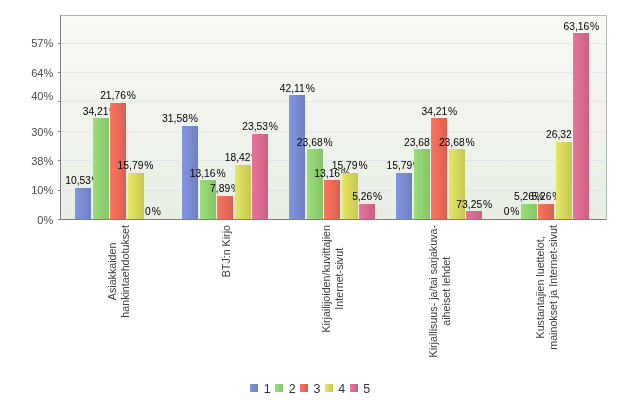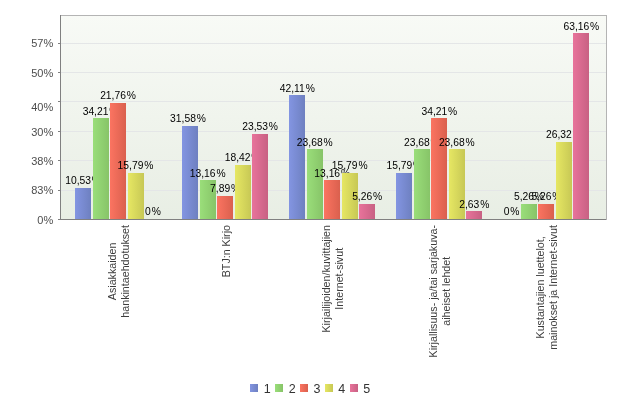--- a/index.html
+++ b/index.html
@@ -44,21 +44,21 @@
     <div class="gridline" style="top:28.1px"></div>
   </div>
   <div class="plot-border-top"></div>
   <div class="plot-border-right"></div>
   <div class="bars">
     <div class="bargrp">
       <div class="vlabel" style="left:15.10px;top:175.34px;width:136.00px">10,53 %</div>
       <div class="bar" style="left:75.10px;top:188.04px;width:16.00px;height:30.96px;background:linear-gradient(to right,#8395e2,#6e80c0)"></div>
     </div>
     <div class="bargrp">
-      <div class="vlabel" style="left:120px;top:113.45px;width:136.00px">31,58 %</div>
+      <div class="vlabel" style="left:112px;top:113.45px;width:136.00px">31,58 %</div>
       <div class="bar" style="left:182.20px;top:126.15px;width:16.00px;height:92.85px;background:linear-gradient(to right,#8395e2,#6e80c0)"></div>
     </div>
     <div class="bargrp">
       <div class="vlabel" style="left:229.30px;top:82.50px;width:136.00px">42,11 %</div>
       <div class="bar" style="left:289.30px;top:95.20px;width:16.00px;height:123.80px;background:linear-gradient(to right,#8395e2,#6e80c0)"></div>
     </div>
     <div class="bargrp">
       <div class="vlabel" style="left:336.40px;top:159.88px;width:136.00px">15,79 %</div>
       <div class="bar" style="left:396.40px;top:172.58px;width:16.00px;height:46.42px;background:linear-gradient(to right,#8395e2,#6e80c0)"></div>
     </div>
@@ -130,42 +130,42 @@
     </div>
     <div class="bargrp">
       <div class="vlabel" style="left:192.08px;top:121.19px;width:136.00px">23,53 %</div>
       <div class="bar" style="left:252.08px;top:133.89px;width:16.00px;height:85.11px;background:linear-gradient(to right,#e8739b,#c86183)"></div>
     </div>
     <div class="bargrp">
       <div class="vlabel" style="left:299.18px;top:190.84px;width:136.00px">5,26 %</div>
       <div class="bar" style="left:359.18px;top:203.54px;width:16.00px;height:15.46px;background:linear-gradient(to right,#e8739b,#c86183)"></div>
     </div>
     <div class="bargrp">
-      <div class="vlabel" style="left:406.28px;top:198.57px;width:136.00px">2,63 %</div>
+      <div class="vlabel" style="left:406.28px;top:198.57px;width:136.00px">73,25 %</div>
       <div class="bar" style="left:466.28px;top:211.27px;width:16.00px;height:7.73px;background:linear-gradient(to right,#e8739b,#c86183)"></div>
     </div>
     <div class="bargrp">
       <div class="vlabel" style="left:513.38px;top:20.61px;width:136.00px">63,16 %</div>
       <div class="bar" style="left:573.38px;top:33.31px;width:16.00px;height:185.69px;background:linear-gradient(to right,#e8739b,#c86183)"></div>
     </div>
   </div>
   <div class="axis-left"></div>
   <div class="axis-bottom"></div>
   <div class="ytick" style="top:219.00px"></div>
   <div class="ylabel" style="top:213.75px">0%</div>
   <div class="ytick" style="top:189.60px"></div>
-  <div class="ylabel" style="top:184.35px">83%</div>
+  <div class="ylabel" style="top:184.35px">10%</div>
   <div class="ytick" style="top:160.20px"></div>
   <div class="ylabel" style="top:154.95px">38%</div>
   <div class="ytick" style="top:130.80px"></div>
   <div class="ylabel" style="top:125.55px">30%</div>
   <div class="ytick" style="top:101.40px"></div>
-  <div class="ylabel" style="top:101px">40%</div>
+  <div class="ylabel" style="top:90px">40%</div>
   <div class="ytick" style="top:72.00px"></div>
-  <div class="ylabel" style="top:66.75px">50%</div>
+  <div class="ylabel" style="top:66.75px">64%</div>
   <div class="ytick" style="top:42.60px"></div>
   <div class="ylabel" style="top:37.35px">57%</div>
   <div class="cat" style="left:118.04px">
     <div class="catlabel">
       <div>Asiakkaiden</div>
       <div>hankintaehdotukset</div>
     </div>
   </div>
   <div class="cat" style="left:225.14px">
     <div class="catlabel">

